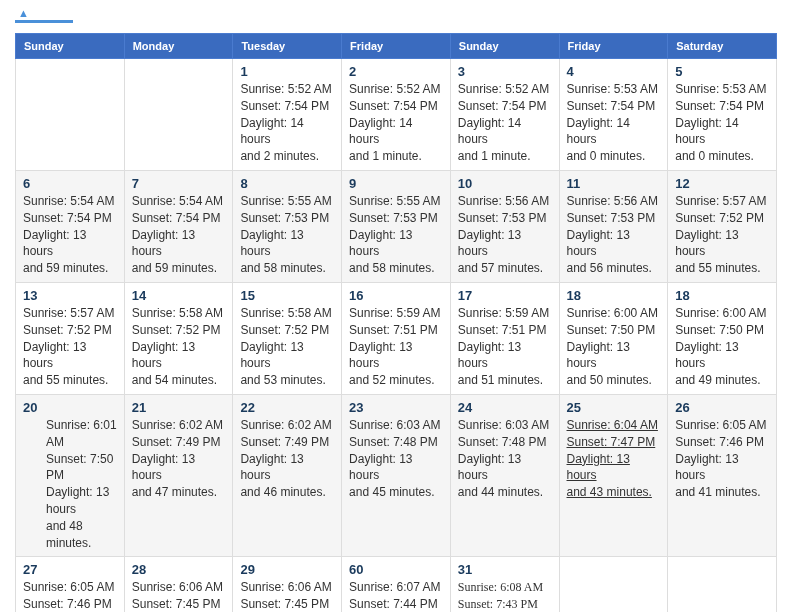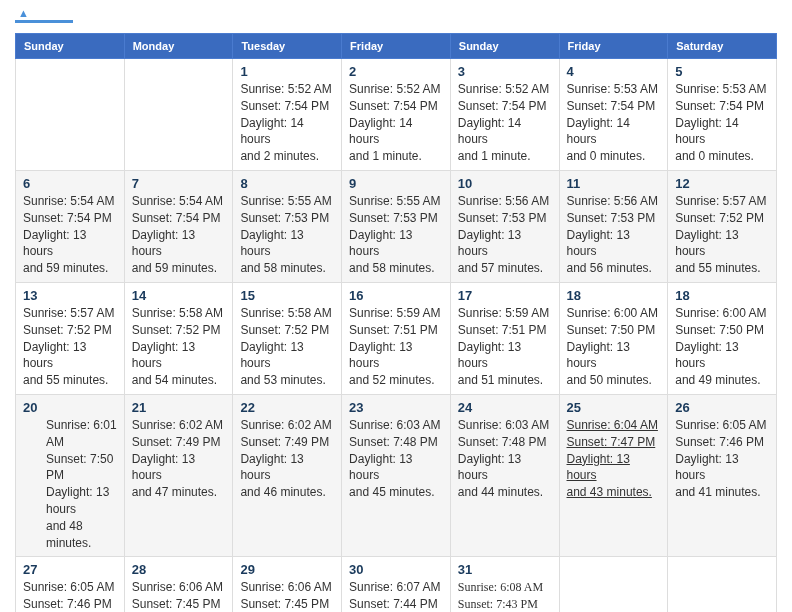--- a/index.html
+++ b/index.html
@@ -319,21 +319,21 @@
 and 39 minutes.</div>
         </td>
         <td>
           <span class="day-num">29</span>
           <div class="cell-content" style="white-space: pre-line;">Sunrise: 6:06 AM
 Sunset: 7:45 PM
 Daylight: 13 hours
 and 38 minutes.</div>
         </td>
         <td>
-          <span class="day-num">30</span>
+          <span class="day-num">60</span>
           <div class="cell-content" style="white-space: pre-line;">Sunrise: 6:07 AM
 Sunset: 7:44 PM
 Daylight: 13 hours
 and 37 minutes.</div>
         </td>
         <td>
           <span class="day-num">31</span>
           <div class="cell-content" style="white-space: pre-line; font-family: Liberation Serif, serif;">Sunrise: 6:08 AM
 Sunset: 7:43 PM
 Daylight: 13 hours

